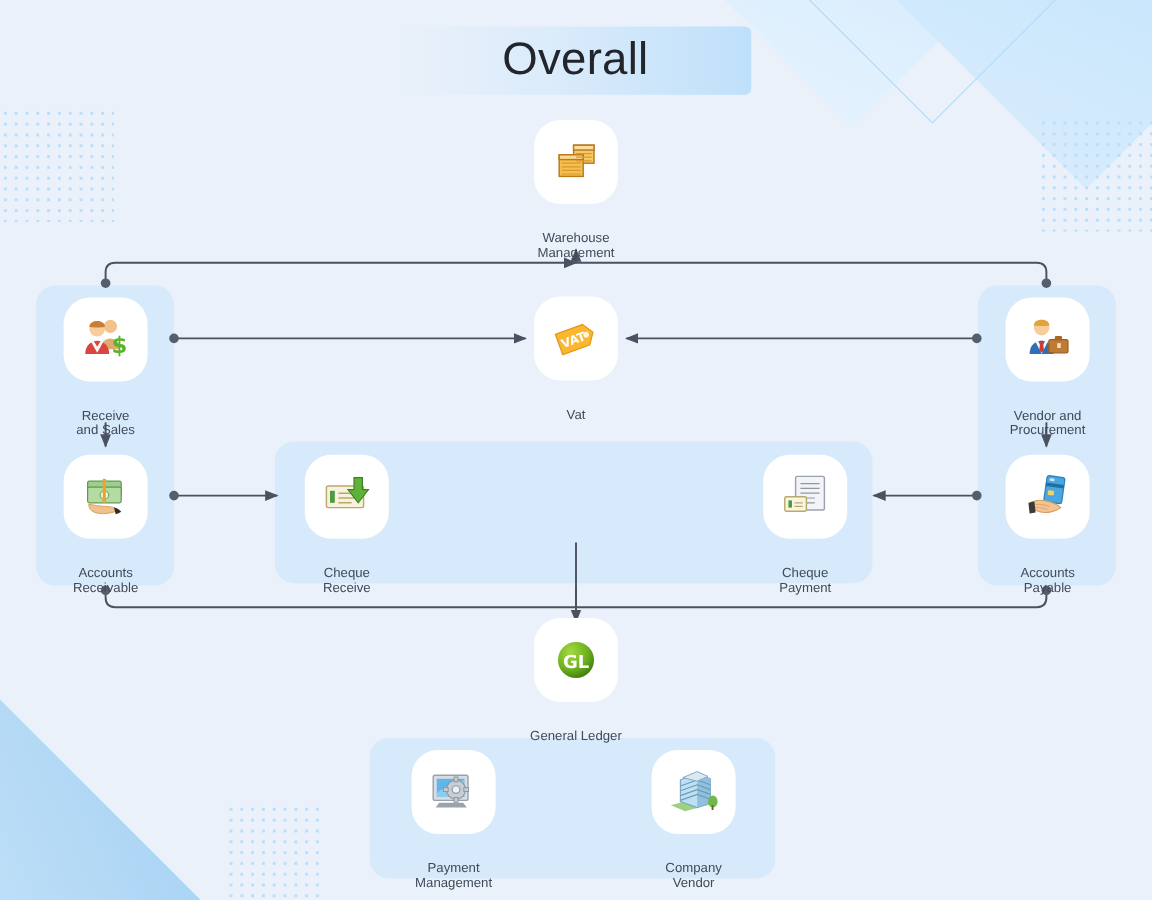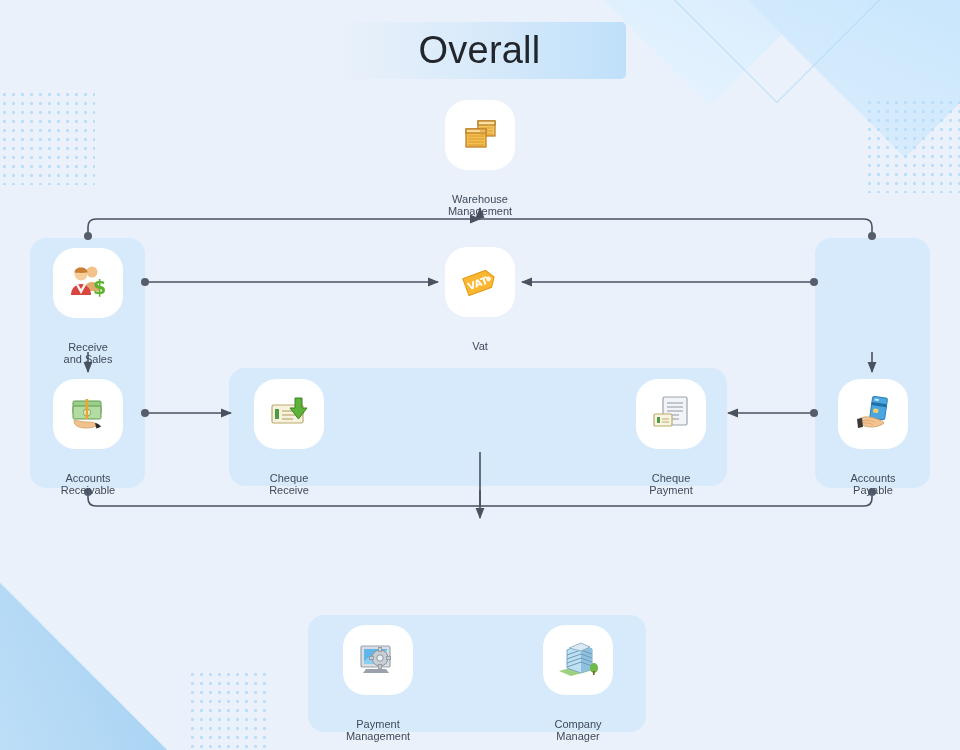--- a/index.html
+++ b/index.html
@@ -187,20 +187,36 @@
         <g transform="rotate(-20 22 22)">
           <path d="M7 13h24l6 9-6 9H7z" fill="#fcb731" stroke="#e39a18" stroke-width="1.1"></path>
           <circle cx="31" cy="22" r="2.4" fill="#fff6e0"></circle>
           <text x="9" y="26" font-family="DejaVu Sans, sans-serif" font-size="10" font-weight="bold" fill="#fff">VAT</text>
         </g>
       </svg>
     </div>
     <div class="label">Vat</div>
   </div>
 
+  <div class="node" style="left:817px;top:248px">
+    <div class="tile">
+      <svg class="ico" width="44" height="44" viewBox="0 0 44 44">
+        <circle cx="17" cy="12" r="6.5" fill="#f7cd9b"></circle>
+        <path d="M17 5.5c-4 0-6.5 2-6.5 4.8 3 .6 10 .6 13 0C23.5 7.5 21 5.5 17 5.5z" fill="#e0a43c"></path>
+        <path d="M7 34c0-7 4.5-11 10-11s10 4 10 11z" fill="#2f6fb5"></path>
+        <path d="M14 23l3 6 3-6 2 1-5 10-5-10z" fill="#f3f6fa"></path>
+        <path d="M16 23h2l1 8-2 2-2-2z" fill="#cc3b34"></path>
+        <rect x="23" y="22" width="16" height="11" rx="1.6" fill="#c07a32" stroke="#9b5e22" stroke-width="1"></rect>
+        <rect x="28" y="19" width="6" height="3.5" rx="1" fill="#a96626"></rect>
+        <rect x="30" y="25" width="3" height="4" fill="#efe0c4"></rect>
+      </svg>
+    </div>
+    <div class="label">Vendor and
+Procurement</div>
+  </div>
 
   <div class="node" style="left:32px;top:379px">
     <div class="tile">
       <svg class="ico" width="44" height="44" viewBox="0 0 44 44">
         <rect x="7" y="9" width="28" height="13" rx="1.5" fill="#9ccf8c" stroke="#5f9a4e" stroke-width="1"></rect>
         <rect x="7" y="14" width="28" height="13" rx="1.5" fill="#b4dca2" stroke="#5f9a4e" stroke-width="1"></rect>
         <circle cx="21" cy="20.5" r="3.6" fill="#e7f5df" stroke="#5f9a4e" stroke-width=".8"></circle>
         <rect x="19.6" y="7" width="2.6" height="20" fill="#f0a42e"></rect>
         <path d="M8 28c4 1 9 2 14 2 4 0 8 1 11 3-6 3-14 4-20 2-3-1-5-3-5-7z" fill="#f0c18c" stroke="#d39f63" stroke-width=".8"></path>
         <path d="M29 31c3 .6 5 2 6 3.5-1.5 1-3 1.6-4.6 2z" fill="#2c2c2c"></path>
@@ -263,20 +279,36 @@
         <g stroke="#b9a96d" stroke-width="1">
             <line x1="13" y1="27" x2="20" y2="27"></line>
             <line x1="13" y1="30" x2="20" y2="30"></line>
           </g>
       </svg>
     </div>
     <div class="label">Cheque
 Payment</div>
   </div>
 
+  <div class="node" style="left:424px;top:515px">
+    <div class="tile">
+      <svg class="ico" width="44" height="44" viewBox="0 0 44 44">
+        <defs>
+          <radialGradient id="glg" cx="35%" cy="28%" r="78%">
+            <stop offset="0%" stop-color="#a4d93f"></stop>
+              <stop offset="62%" stop-color="#6cb01c"></stop>
+            <stop offset="100%" stop-color="#3f7a0c"></stop>
+          </radialGradient>
+        </defs>
+        <circle cx="22" cy="22" r="15" fill="url(#glg)"></circle>
+        <text x="22" y="28.5" text-anchor="middle" font-family="DejaVu Sans, sans-serif" font-size="15" font-weight="bold" fill="#fff">GL</text>
+      </svg>
+    </div>
+    <div class="label">General Ledger</div>
+  </div>
 
   <div class="node" style="left:322px;top:625px">
     <div class="tile">
       <svg class="ico" width="44" height="44" viewBox="0 0 44 44">
         <rect x="5" y="8" width="29" height="21" rx="1.6" fill="#d8dde3" stroke="#9aa3ad" stroke-width="1.2"></rect>
         <rect x="8" y="11" width="23" height="15" fill="#5fb6e8"></rect>
         <path d="M8 23c6-5 13-9 23-11v14H8z" fill="#9ad6f3" opacity=".75"></path>
         <path d="M10 31h20l3 4H7z" fill="#9aa3ad"></path>
         <g transform="translate(24,20)">
           <circle r="8" fill="#c9ced5" stroke="#8d959e" stroke-width="1"></circle>
@@ -309,16 +341,16 @@
             <line x1="25" y1="16" x2="36" y2="20"></line>
           <line x1="25" y1="20" x2="36" y2="24"></line>
             <line x1="25" y1="24" x2="36" y2="28"></line>
         </g>
         <path d="M13 10l12-5 9 4-9 4z" fill="#dbe9f2" stroke="#7fa8c4" stroke-width=".8"></path>
         <ellipse cx="38" cy="30" rx="4" ry="5" fill="#6fb84b"></ellipse>
         <rect x="37" y="33" width="1.6" height="4" fill="#7a5a2e"></rect>
       </svg>
     </div>
     <div class="label">Company
-Manager</div>
+Vendor</div>
   </div>
 
 </div>
 
 </body></html>

